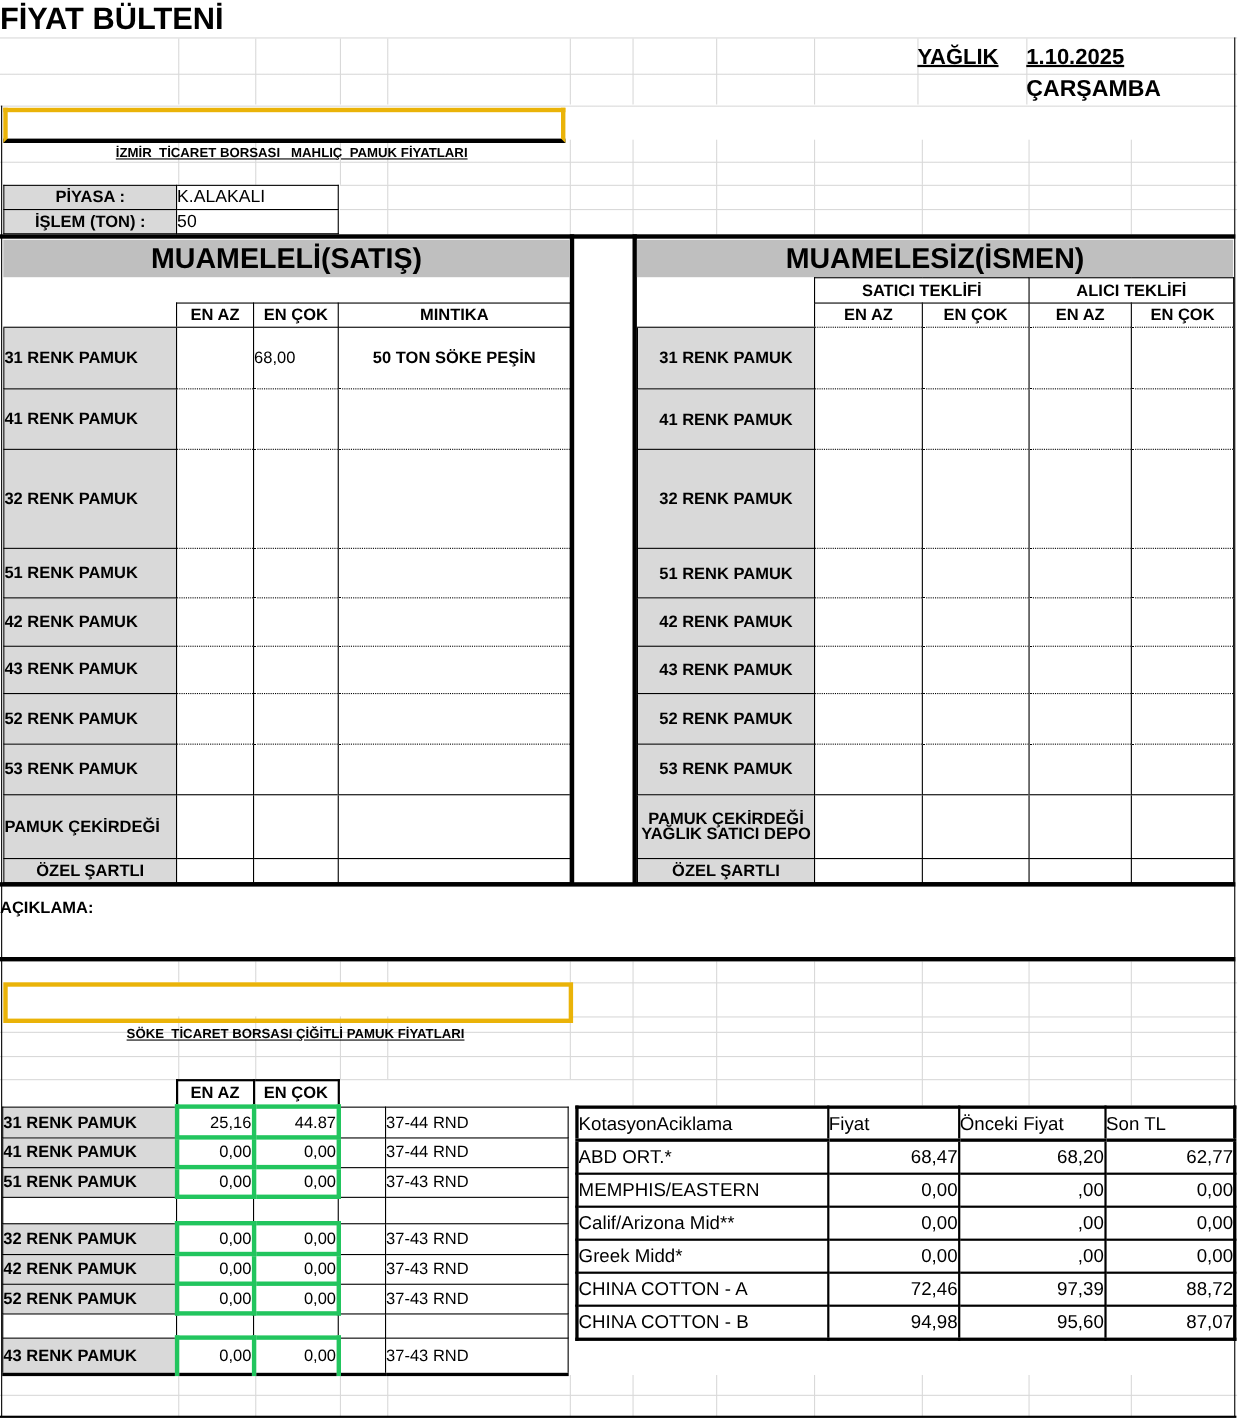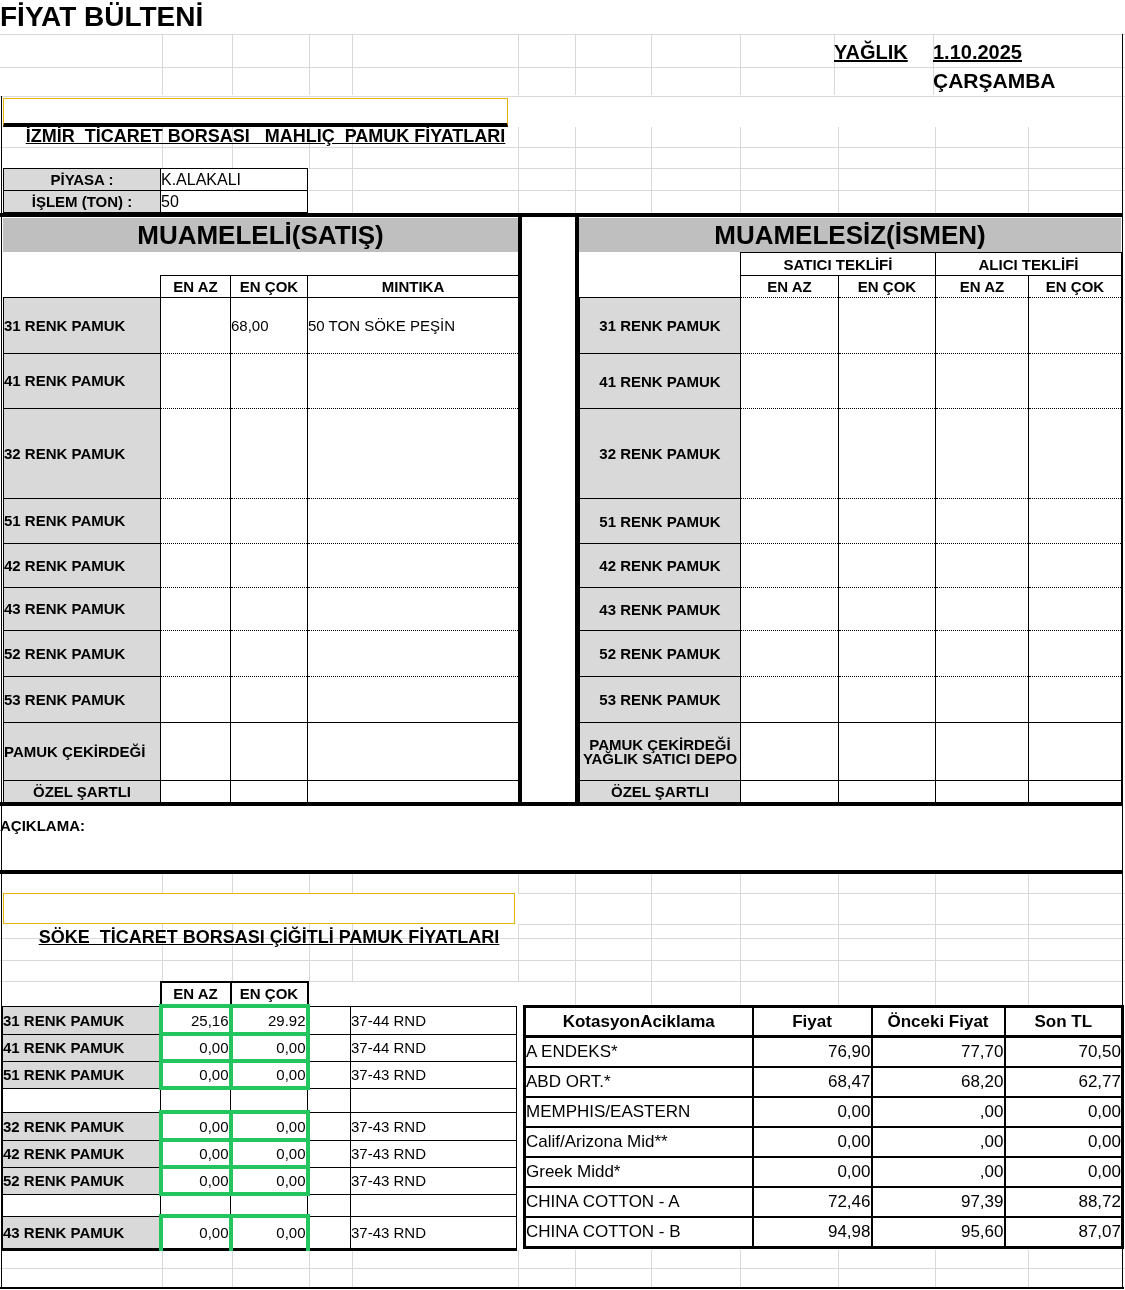--- a/index.html
+++ b/index.html
@@ -20,39 +20,39 @@
   td.labc{background:#d9d9d9;border:1px solid #000;font-weight:700;text-align:center}
   td.labp{background:#d9d9d9;border:1px solid #000;font-weight:700;padding-left:2px;font-size:14.5px}
   td.v{border-left:1px solid #000;border-right:1px solid #000;border-bottom:1px dotted #000}
   td.vs{border-left:1px solid #000;border-right:1px solid #000;border-top:1px solid #000;border-bottom:1px solid #000}
   td.h1c{border:1px solid #000;font-weight:700;text-align:center}
   td.h2c{border:1px solid #000;border-bottom:1px dotted #000;font-weight:700;text-align:center;font-size:14px}
   td.grp{border:1px solid #000;font-weight:700;text-align:center;font-size:14px}
   td.rlab{background:#d9d9d9;border:1px solid #000;font-weight:700;text-align:center}
   td.rlabsm{background:#d9d9d9;border:1px solid #000;font-weight:700;text-align:center;
             font-size:12.5px;line-height:14px;white-space:normal}
-  td.mint{font-weight:400;font-size:17px;}
+  td.mint{font-weight:700;font-size:17px;text-align:center}
   td.price{font-size:16px;text-align:left}
   
   td.sh{border:2px solid #000;font-weight:700;text-align:center}
   td.scl{background:#d9d9d9;border:1px solid #000;font-weight:700;padding-left:4px}
   td.scw{border:1px solid #000}
   td.scr{border:4px solid #22c55e;font-size:16px;text-align:right;padding-right:6px}
   td.srnd{border:1px solid #000;font-size:16px;padding-left:8px}
   tr.slast td{border-bottom:3px solid #000}
   
   table.kot{border:3px solid #000}
   table.kot td{font-size:17px}
-  td.kh{border:2px solid #000;border-bottom:3px solid #000;font-weight:700;text-align:center}
+  td.kh{border:2px solid #000;border-bottom:3px solid #000;font-weight:400;}
   td.kn{border:2px solid #000;padding-left:4px}
   td.kv{border:2px solid #000;text-align:right;padding-right:5px}
   td.kvb{vertical-align:bottom;padding-bottom:2px}
   
   .band{position:absolute;background:#bfbfbf;font-weight:700;font-size:26px;line-height:34px;text-align:center}
-  .boxhead{position:absolute;border:1px solid #eab308;font-weight:700;font-size:18px;text-align:center}
+  .boxhead{position:absolute;border:4px solid #eab308;font-weight:700;font-size:12px;text-align:center}
 </style>
 </head>
 <body>
 
 <div id="sheet">
 
   <div class="abs" style="left:0;top:0;width:1125px;height:1290px;background:
     linear-gradient(#d9d9d9,#d9d9d9) 162px 35px/1px 60px no-repeat,
     linear-gradient(#d9d9d9,#d9d9d9) 232px 35px/1px 60px no-repeat,
     linear-gradient(#d9d9d9,#d9d9d9) 309px 35px/1px 60px no-repeat,
@@ -357,21 +357,21 @@
         <tr style="height:24px">
       <td class="nob"></td>
       <td class="sh">EN AZ</td>
       <td class="sh">EN ÇOK</td>
       <td class="nob"></td>
       <td class="nob"></td>
     </tr>
     <tr style="height:28px">
       <td class="scl">31 RENK PAMUK</td>
       <td class="scr">25,16</td>
-      <td class="scr">29.92</td>
+      <td class="scr">44.87</td>
       <td class="scw"></td>
       <td class="srnd">37-44 RND</td>
     </tr>
     <tr style="height:27px">
       <td class="scl">41 RENK PAMUK</td>
       <td class="scr">0,00</td>
       <td class="scr">0,00</td>
       <td class="scw"></td>
       <td class="srnd">37-44 RND</td>
     </tr>
@@ -435,26 +435,20 @@
         <col style="width:118px">
       </colgroup>
     <tbody>
         <tr style="height:30px">
       <td class="kh">KotasyonAciklama</td>
       <td class="kh">Fiyat</td>
       <td class="kh">Önceki Fiyat</td>
       <td class="kh">Son TL</td>
     </tr>
     <tr style="height:30px">
-      <td class="kn">A ENDEKS*</td>
-      <td class="kv">76,90</td>
-      <td class="kv kvb">77,70</td>
-      <td class="kv">70,50</td>
-    </tr>
-    <tr style="height:30px">
       <td class="kn">ABD ORT.*</td>
       <td class="kv">68,47</td>
       <td class="kv kvb">68,20</td>
       <td class="kv">62,77</td>
     </tr>
     <tr style="height:30px">
       <td class="kn">MEMPHIS/EASTERN</td>
       <td class="kv">0,00</td>
       <td class="kv kvb">,00</td>
       <td class="kv">0,00</td>

